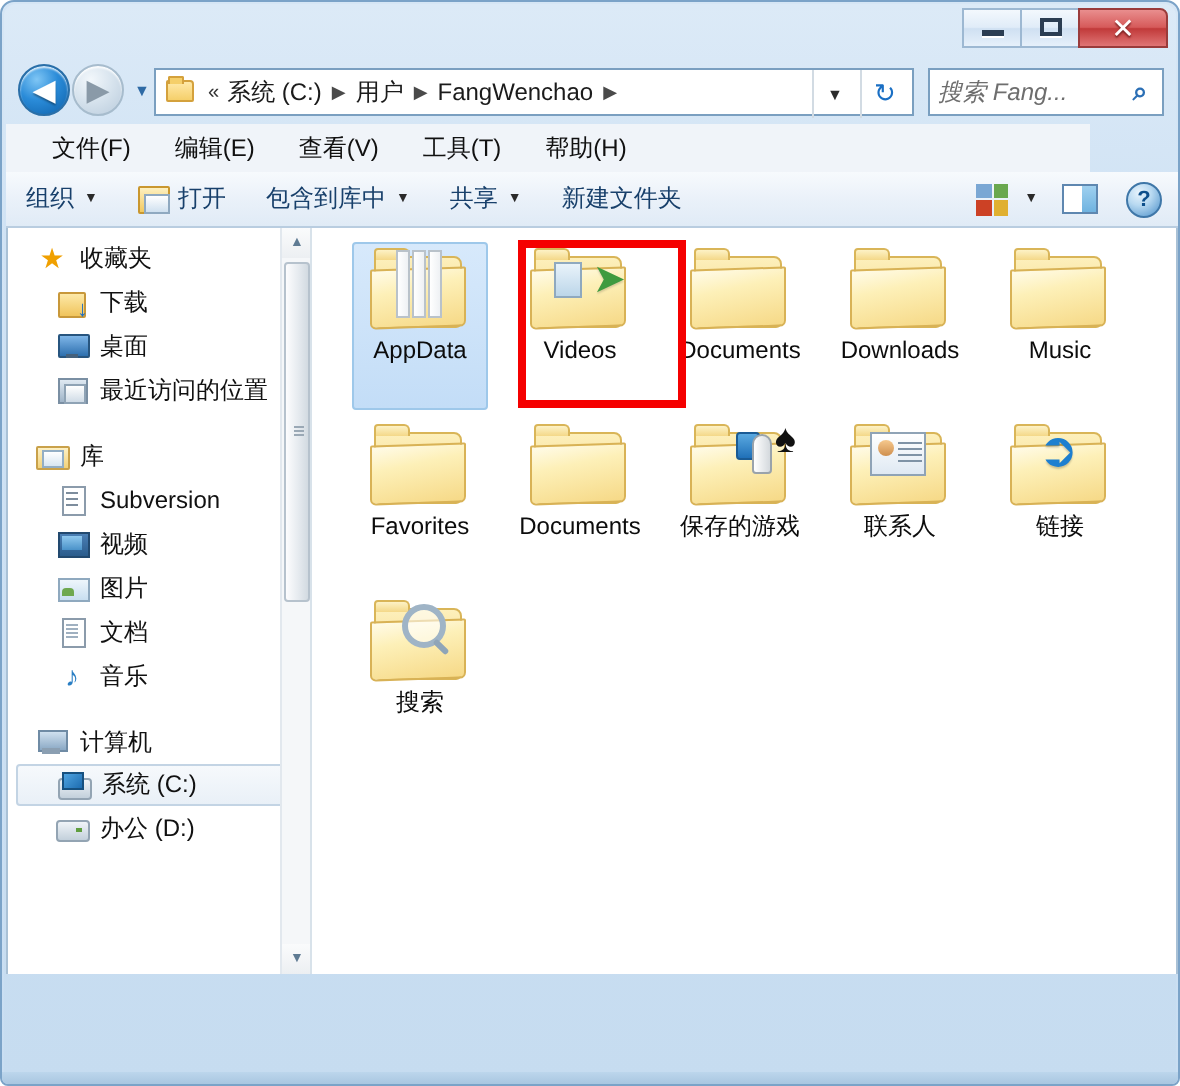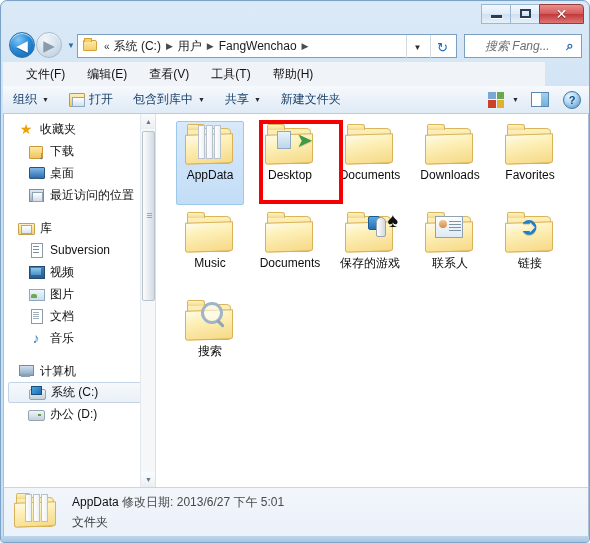--- a/index.html
+++ b/index.html
@@ -112,21 +112,21 @@
     display:flex;align-items:center;justify-content:center;
     color:#1a6fc4;font-size:13px;border-left:1px solid #d2dbe3;
   }
   #searchbox{
     position:absolute; left:463px; top:3px; width:118px; height:24px;
     background:#ffffff;border:1px solid #7a9fc0;
     display:flex;align-items:center;
     font-size:12px;
   }
   #searchbox .ph{
-    flex:1;padding-left:20px;color:#6e6e6e;font-style:italic;
+    flex:1;padding-left:4px;color:#6e6e6e;font-style:italic;
     white-space:nowrap;overflow:hidden;
   }
   #searchbox .mag{
     width:22px;text-align:center;color:#2b6fb5;font-size:13px;font-weight:bold;
   }
 
   
   #menubar{
     position:absolute;left:2px;top:61px;width:542px;height:24px;
     background:#f0f4f9;
@@ -590,21 +590,21 @@
         <div class="cell">
           <div class="art">
             <div class="folder">
               <div class="back"></div>
                 <div class="tab"></div>
               <div class="ovl monitor"></div>
               <div class="ovl green-arrow">➤</div>
               <div class="front"></div>
             </div>
           </div>
-          <div class="lbl">Desktop</div>
+          <div class="lbl">Videos</div>
         </div>
 
         <div class="cell">
           <div class="art">
             <div class="folder">
                 <div class="back"></div>
                 <div class="tab"></div>
                 <div class="front"></div>
               </div>
           </div>
@@ -623,32 +623,32 @@
         </div>
 
         <div class="cell">
           <div class="art">
             <div class="folder">
                 <div class="back"></div>
                 <div class="tab"></div>
                 <div class="front"></div>
               </div>
           </div>
-          <div class="lbl">Favorites</div>
+          <div class="lbl">Music</div>
         </div>
 
         <div class="cell">
           <div class="art">
             <div class="folder">
                 <div class="back"></div>
                 <div class="tab"></div>
                 <div class="front"></div>
               </div>
           </div>
-          <div class="lbl">Music</div>
+          <div class="lbl">Favorites</div>
         </div>
 
         <div class="cell">
           <div class="art">
             <div class="folder">
                 <div class="back"></div>
                 <div class="tab"></div>
                 <div class="front"></div>
               </div>
           </div>
@@ -709,37 +709,15 @@
           </div>
           <div class="lbl">搜索</div>
         </div>
 
       </div>
     </div>
   </div>
 
   <div id="redbox"></div>
 
-  <div id="details">
-    <div id="detIcon">
-      <div class="folder open" style="width:44px;height:36px;">
-        <div class="back" style="width:38px;height:30px;"></div>
-        <div class="tab" style="width:15px;"></div>
-        <div class="sheets" style="left:11px;width:22px;height:30px;">
-          <i style="height:28px;"></i>
-            <i style="height:28px;"></i>
-            <i style="height:28px;"></i>
-        </div>
-        <div class="front" style="width:42px;height:25px;top:9px;"></div>
-      </div>
-    </div>
-    <div id="detText">
-      <div class="detline1">
-        <b>AppData</b>
-        <span class="detmeta">修改日期:</span>
-        <span class="detmeta">2013/6/27 下午 5:01</span>
-      </div>
-      <div class="detline2">文件夹</div>
-    </div>
-  </div>
 
   <div id="bottomedge"></div>
 </div>
 
 </body></html>

